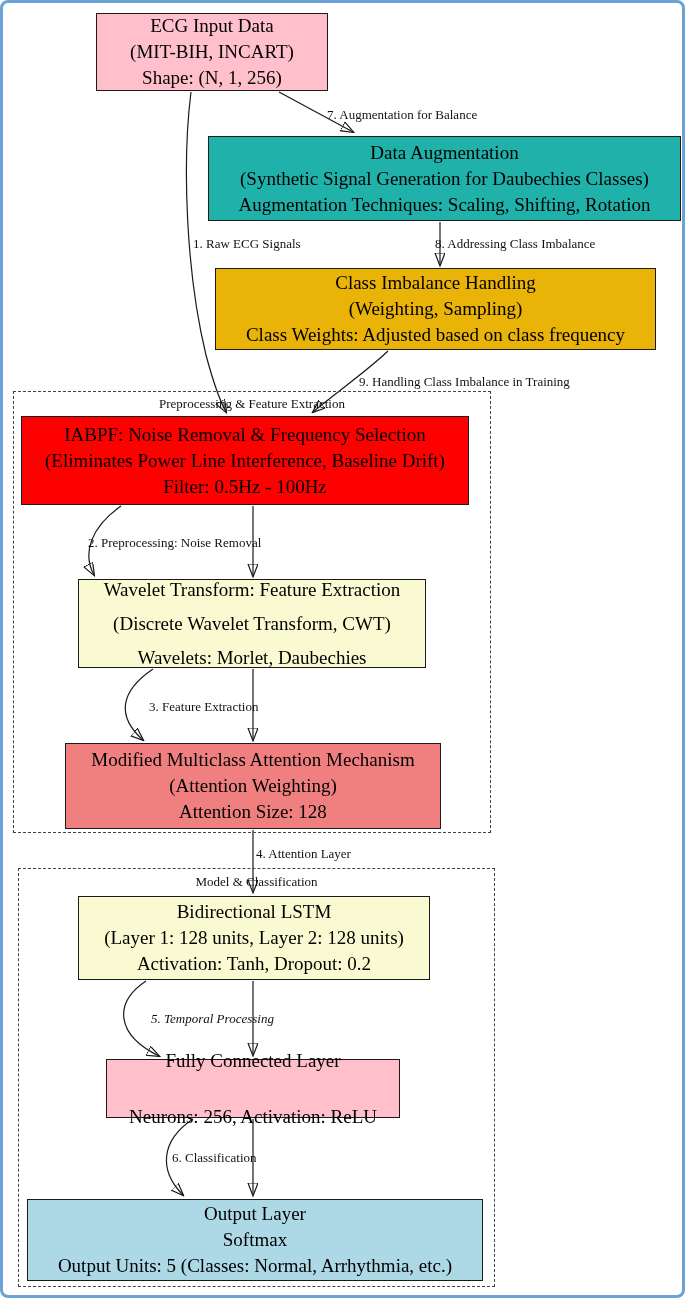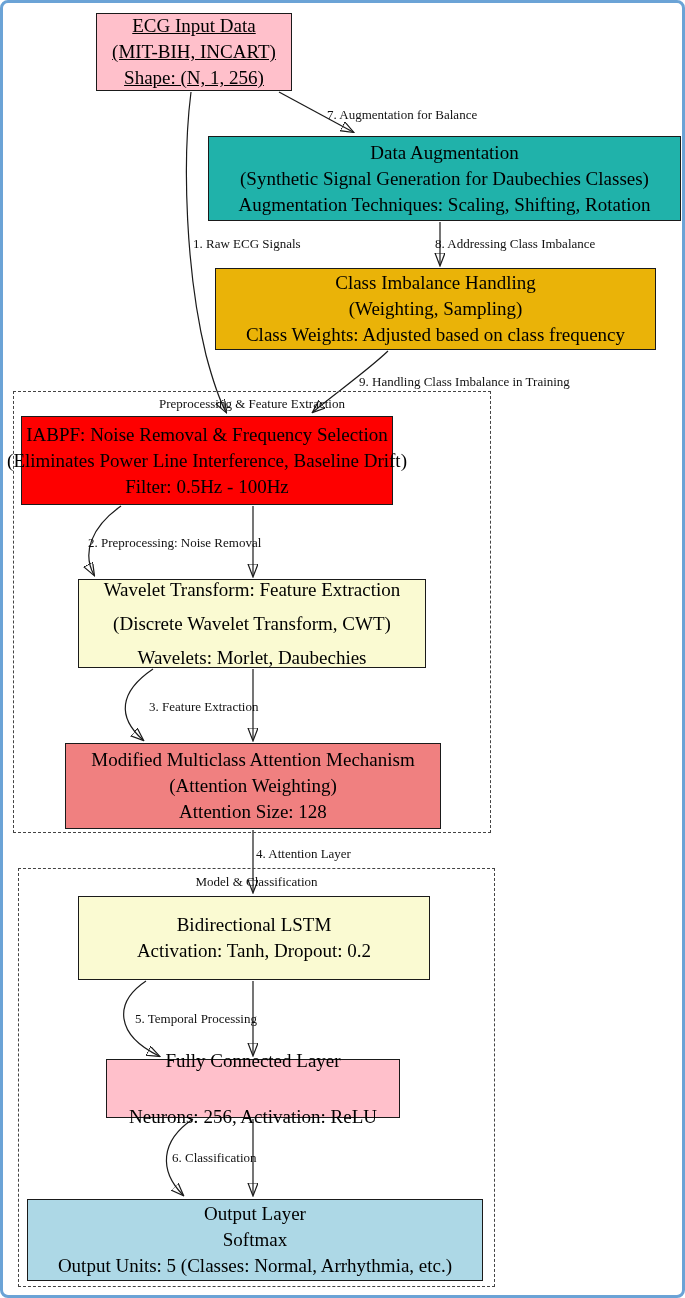--- a/index.html
+++ b/index.html
@@ -64,75 +64,76 @@
     <path d="M 190 1116 C 157 1138, 156 1168, 180 1192" marker-end="url(#ah)"></path>
   </svg>
 
   <div class="cluster" style="left:10px;top:388px;width:478px;height:442px;">
     <div class="cluster-label" style="top:4px;">Preprocessing &amp; Feature Extraction</div>
   </div>
   <div class="cluster" style="left:15px;top:865px;width:477px;height:419px;">
     <div class="cluster-label" style="top:5px;">Model &amp; Classification</div>
   </div>
 
-  <div class="node" style="left:93px;top:10px;width:196px;height:78px;background:#ffc0cb;text-decoration:underline;">
+  <div class="node" style="left:93px;top:10px;width:232px;height:78px;background:#ffc0cb;">
     <div>ECG Input Data</div>
     <div>(MIT-BIH, INCART)</div>
     <div>Shape: (N, 1, 256)</div>
   </div>
 
   <div class="node" style="left:205px;top:133px;width:473px;height:85px;background:#20b2aa;">
     <div>Data Augmentation</div>
     <div>(Synthetic Signal Generation for Daubechies Classes)</div>
     <div>Augmentation Techniques: Scaling, Shifting, Rotation</div>
   </div>
 
   <div class="node" style="left:212px;top:265px;width:441px;height:82px;background:#eab308;">
     <div>Class Imbalance Handling</div>
     <div>(Weighting, Sampling)</div>
     <div>Class Weights: Adjusted based on class frequency</div>
   </div>
 
-  <div class="node" style="left:18px;top:413px;width:372px;height:89px;background:#fe0000;">
+  <div class="node" style="left:18px;top:413px;width:448px;height:89px;background:#fe0000;">
     <div>IABPF: Noise Removal &amp; Frequency Selection</div>
     <div>(Eliminates Power Line Interference, Baseline Drift)</div>
     <div>Filter: 0.5Hz - 100Hz</div>
   </div>
 
   <div class="node" style="left:75px;top:576px;width:348px;height:89px;background:#fafad2;gap:8px;">
     <div>Wavelet Transform: Feature Extraction</div>
     <div>(Discrete Wavelet Transform, CWT)</div>
     <div>Wavelets: Morlet, Daubechies</div>
   </div>
 
   <div class="node" style="left:62px;top:740px;width:376px;height:86px;background:#f08080;">
     <div>Modified Multiclass Attention Mechanism</div>
     <div>(Attention Weighting)</div>
     <div>Attention Size: 128</div>
   </div>
 
   <div class="node" style="left:75px;top:893px;width:352px;height:84px;background:#fafad2;">
     <div>Bidirectional LSTM</div>
+    <div>(Layer 1: 128 units, Layer 2: 128 units)</div>
     <div>Activation: Tanh, Dropout: 0.2</div>
   </div>
 
   <div class="node" style="left:103px;top:1056px;width:294px;height:59px;background:#ffc0cb;gap:30px;">
     <div>Fully Connected Layer</div>
     <div>Neurons: 256, Activation: ReLU</div>
   </div>
 
   <div class="node" style="left:24px;top:1196px;width:456px;height:82px;background:#add8e6;">
     <div>Output Layer</div>
     <div>Softmax</div>
     <div>Output Units: 5 (Classes: Normal, Arrhythmia, etc.)</div>
   </div>
 
   <div class="edge-label" style="left:190px;top:233px;">1. Raw ECG Signals</div>
   <div class="edge-label" style="left:85px;top:532px;">2. Preprocessing: Noise Removal</div>
   <div class="edge-label" style="left:146px;top:696px;">3. Feature Extraction</div>
   <div class="edge-label" style="left:253px;top:843px;">4. Attention Layer</div>
-  <div class="edge-label" style="left:132px;top:1008px;">5. Temporal Processing</div>
+  <div class="edge-label" style="left:148px;top:1008px;font-style:italic;">5. Temporal Processing</div>
   <div class="edge-label" style="left:169px;top:1147px;">6. Classification</div>
   <div class="edge-label" style="left:324px;top:104px;">7. Augmentation for Balance</div>
   <div class="edge-label" style="left:432px;top:233px;">8. Addressing Class Imbalance</div>
   <div class="edge-label" style="left:356px;top:363px;margin-top:8px;">9. Handling Class Imbalance in Training</div>
 
 </div>
 
 </body></html>

